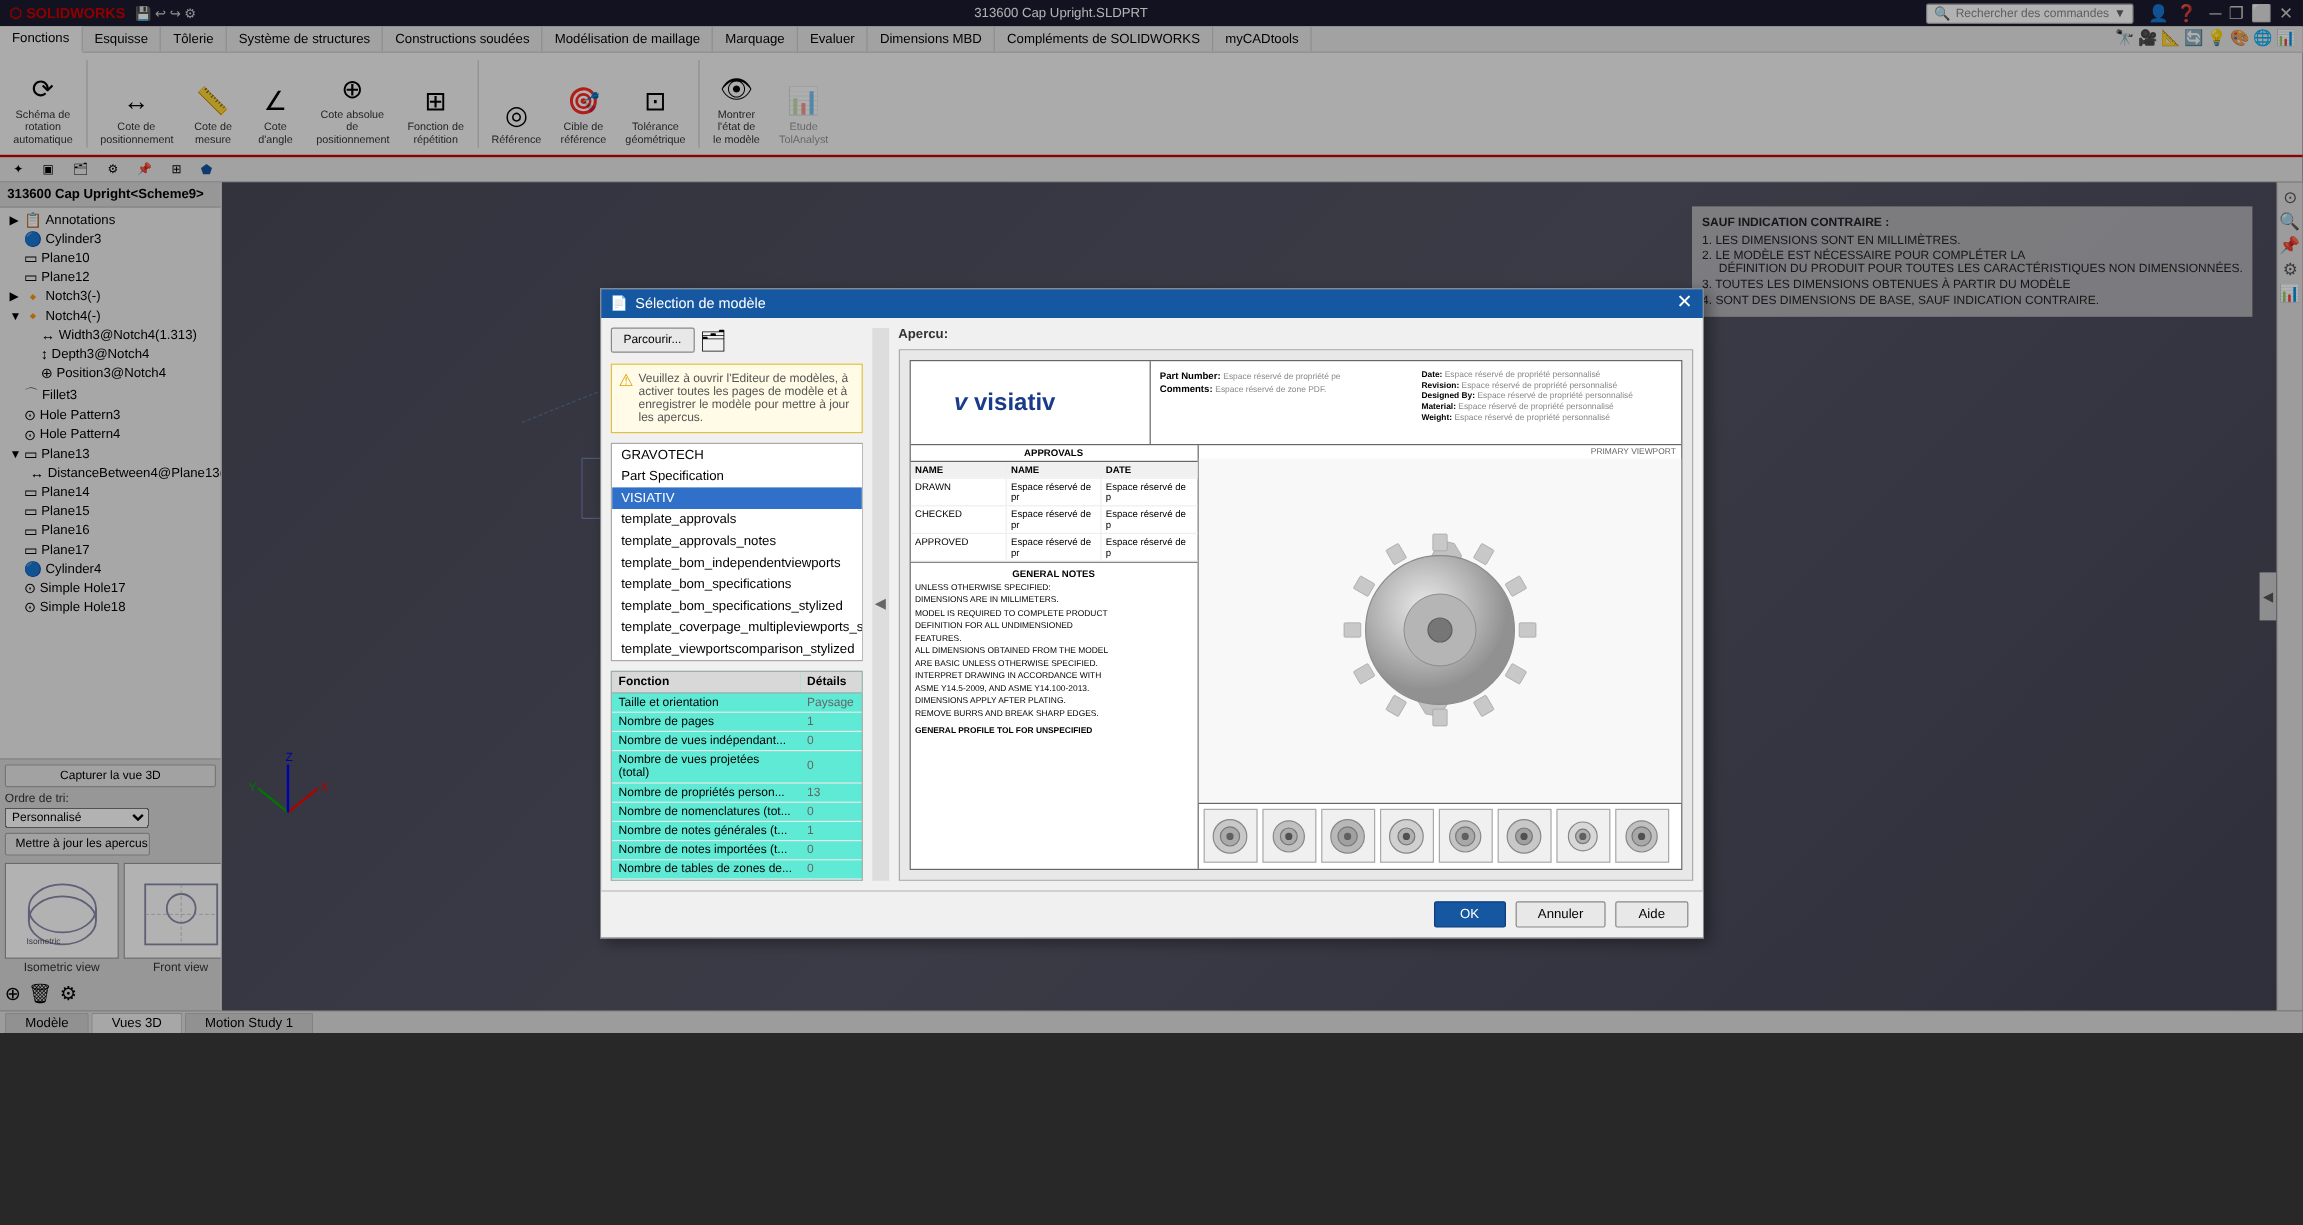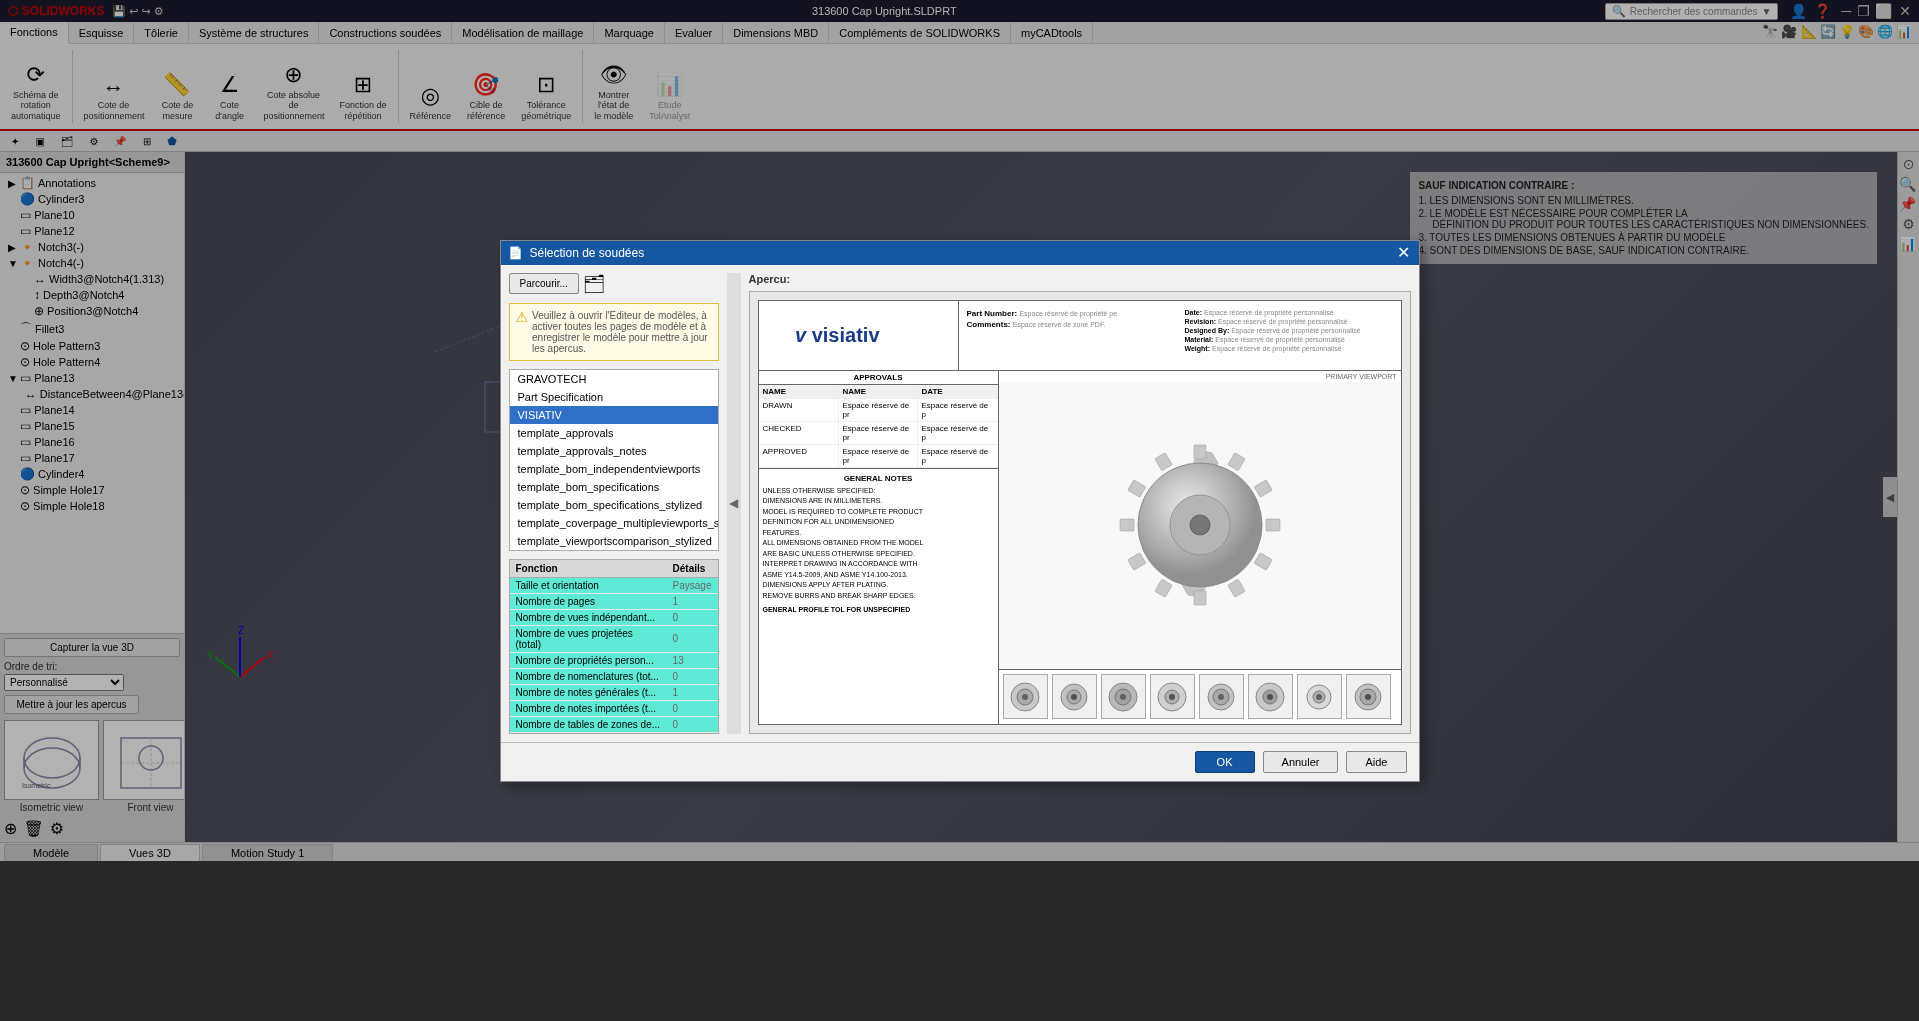--- a/index.html
+++ b/index.html
@@ -171,21 +171,21 @@
     #bottom-tabs {
       height: 22px;
       background: #e0e0e0;
       border-top: 1px solid #bbb;
       display: flex;
       align-items: center;
       padding: 0 4px;
       gap: 2px;
     }
     .bottom-tab {
-      padding: 2px 28px;
+      padding: 2px 16px;
       font-size: 11px;
       cursor: pointer;
       border: 1px solid #bbb;
       background: #d0d0d0;
       border-bottom: none;
       border-radius: 2px 2px 0 0;
     }
     .bottom-tab.active { background: #f0f0f0; }
 
     
@@ -769,21 +769,21 @@
 
       <div style="background:#d8d8d8;border-top:1px solid #bbb;padding:4px;">
         <button class="vc-btn" style="width:100%;margin-bottom:4px;">Capturer la vue 3D</button>
         <div style="font-size:10px;color:#333;margin-bottom:2px;">Ordre de tri:</div>
         <select style="font-size:10px;width:120px;padding:1px;">
           <option>Personnalisé</option>
           <option>Alphabétique</option>
           <option>Par type</option>
         </select>
         <br>
-        <button class="vc-btn" style="width:135px;margin-top:4px;">Mettre à jour les apercus</button>
+        <button class="vc-btn" style="width:121px;margin-top:4px;">Mettre à jour les apercus</button>
         <div style="display:flex;gap:4px;margin-top:6px;">
           <div class="view-thumb-container">
             <div class="view-thumb">
               <svg width="80" height="65">
                 <ellipse cx="40" cy="30" rx="28" ry="20" fill="none" stroke="#88a" stroke-width="1.5"></ellipse>
                 <ellipse cx="40" cy="40" rx="28" ry="20" fill="none" stroke="#88a" stroke-width="1.5"></ellipse>
                 <line x1="12" y1="30" x2="12" y2="40" stroke="#88a" stroke-width="1.5"></line>
                 <line x1="68" y1="30" x2="68" y2="40" stroke="#88a" stroke-width="1.5"></line>
                 <text x="10" y="60" font-size="7" fill="#556">Isometric</text>
               </svg>
@@ -865,21 +865,21 @@
     <div class="bottom-tab">Motion Study 1</div>
   </div>
 </div>
 
 <div id="modal-overlay">
   <div id="modal">
 
     <div id="modal-titlebar">
       <div class="modal-title-left">
         <span>📄</span>
-        <span>Sélection de soudées</span>
+        <span>Sélection de modèle</span>
       </div>
       <button id="modal-close">✕</button>
     </div>
 
     <div id="modal-body">
 
       <div id="modal-left">
         <div id="modal-browse-row">
           <button id="modal-browse-btn">Parcourir...</button>
           <span style="font-size:18px;cursor:pointer;">🗂</span>

